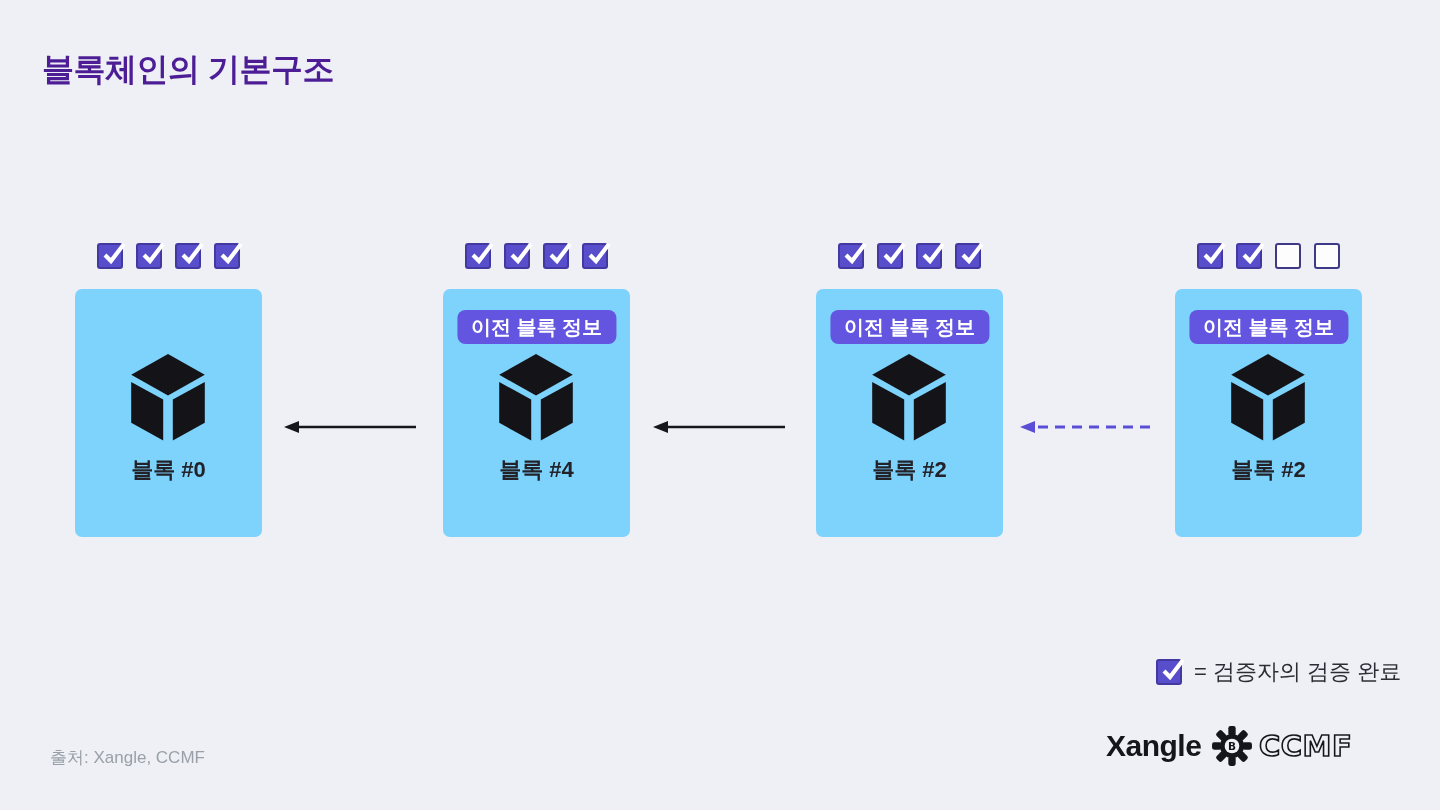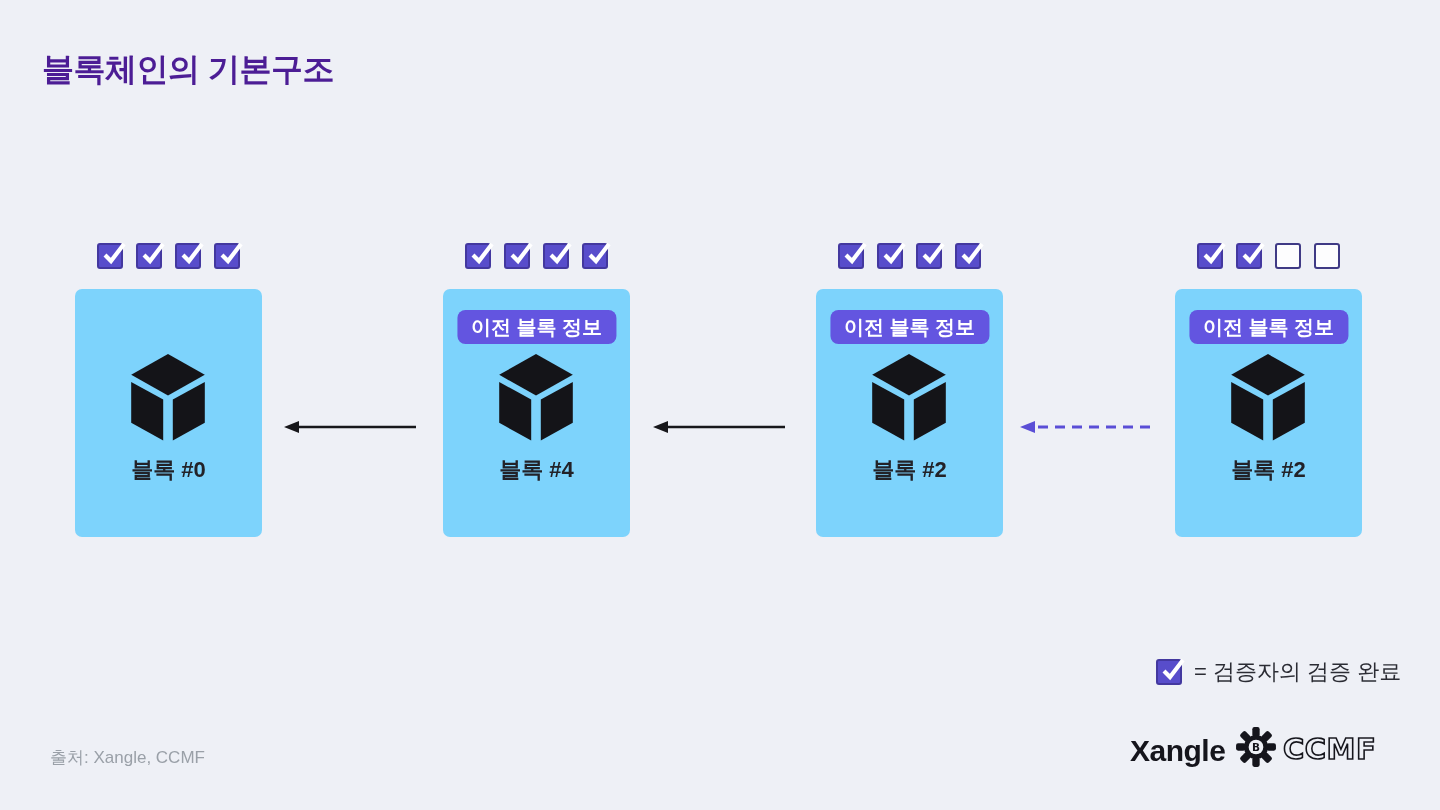--- a/index.html
+++ b/index.html
@@ -64,22 +64,22 @@
     display: flex; align-items: center; gap: 12px; margin-top: 45px;
   }
   .legend-text { font-size: 22px; font-weight: 500; color: #2b2c34; }
 
   
   .source {
     position: absolute; left: 42px; top: 746px;
     font-size: 17px; color: #9aa0a8; margin-left: 8px;
   }
   .logo-row {
-    position: absolute; left: 1130px; top: 724px;
-    display: flex; align-items: flex-end; gap: 6px; height: 44px;
+    position: absolute; left: 1106px; top: 724px;
+    display: flex; align-items: center; gap: 6px; height: 44px;
   }
   .logo-xangle {
     font-size: 30px; font-weight: 800; color: #15151c; letter-spacing: -0.5px;
   }
   .gear-svg { width: 42px; height: 42px; margin-left: 4px; }
   .ccmf-svg { width: 94px; height: 38px; }
 </style>
 </head>
 <body>
 

